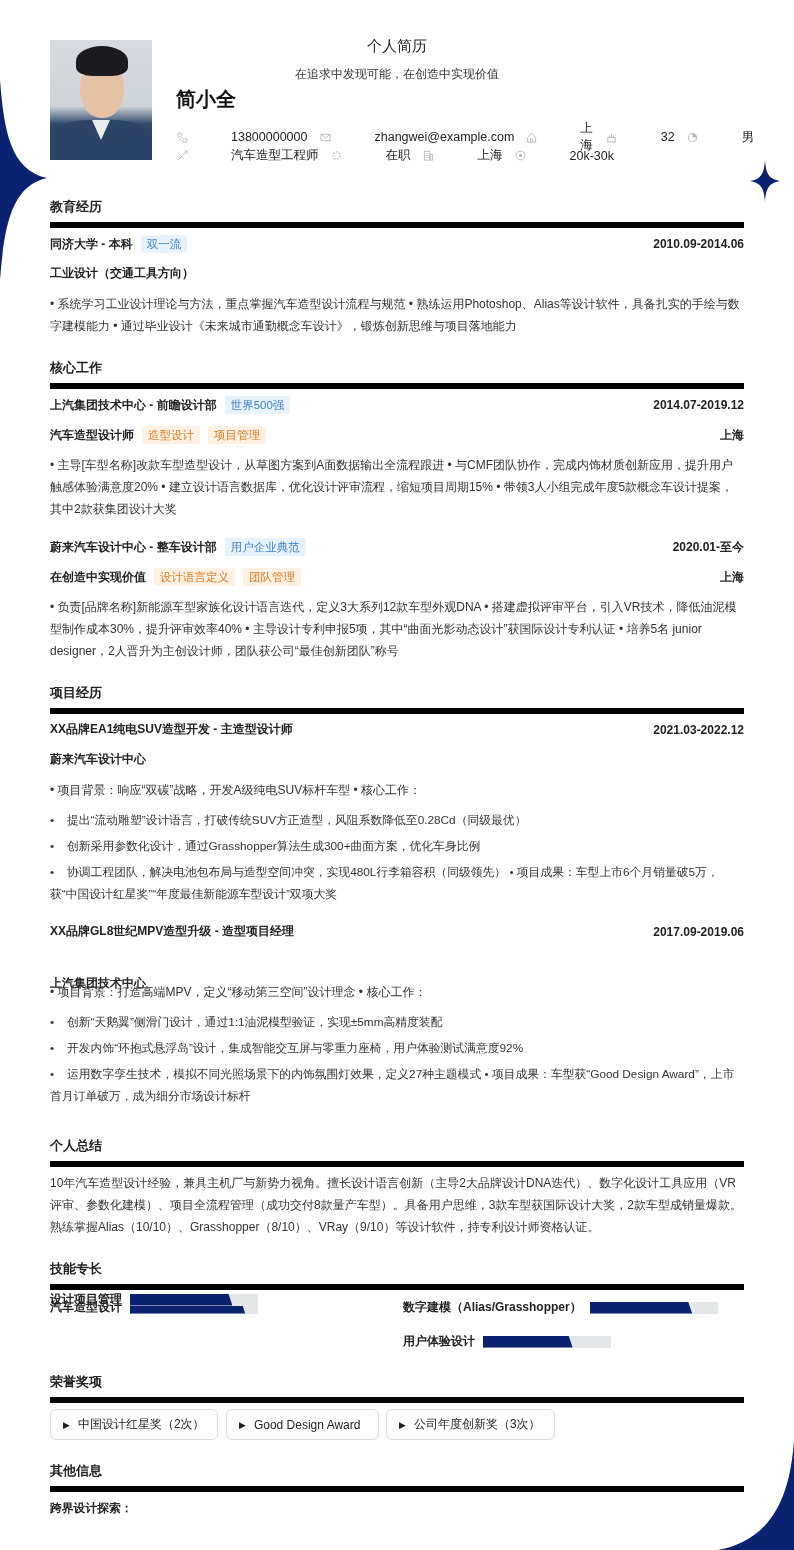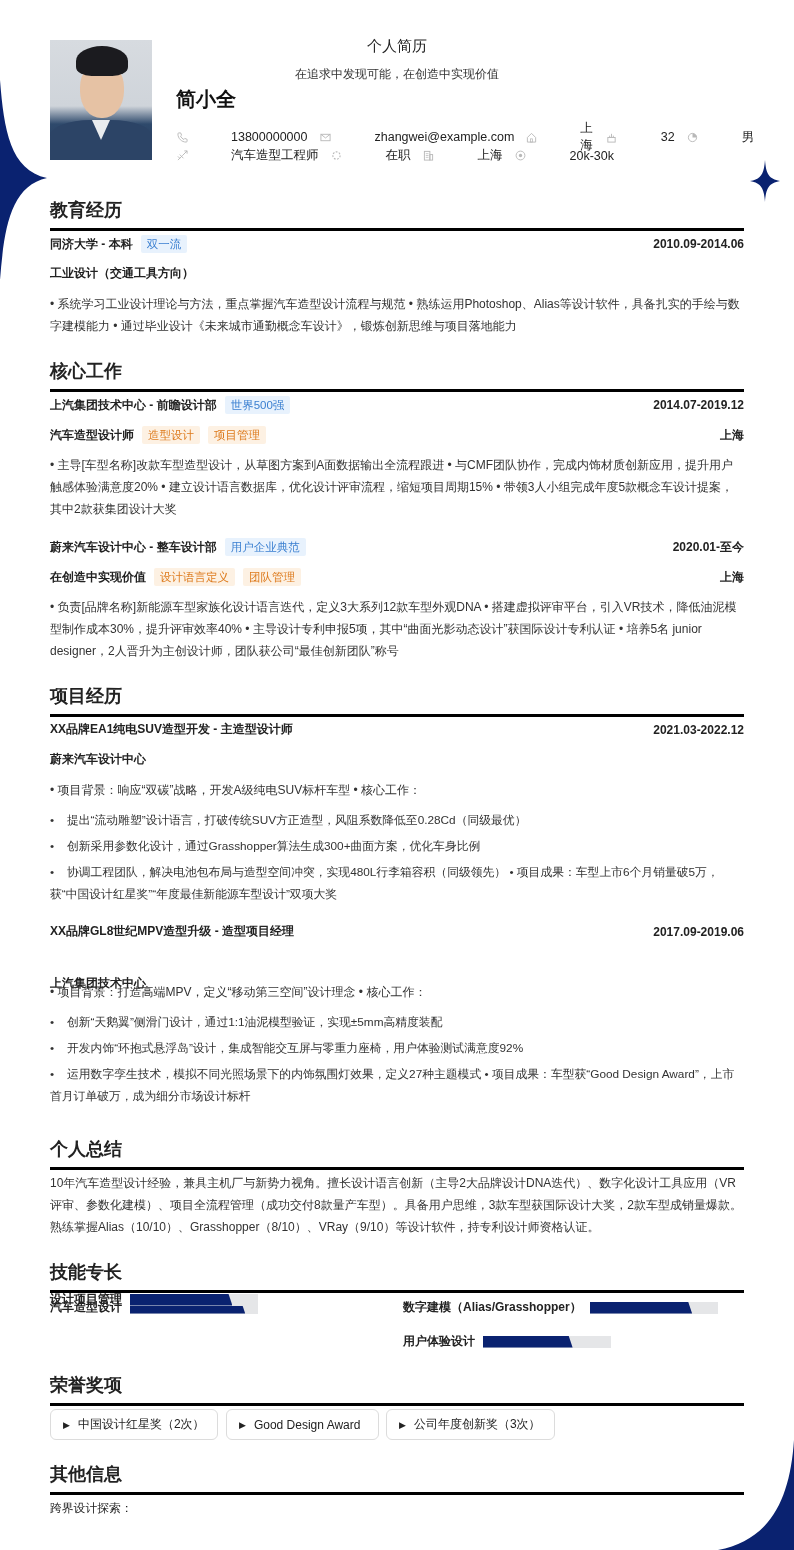--- a/index.html
+++ b/index.html
@@ -18,42 +18,42 @@
   .motto { position: absolute; left: 0; width: 694px; top: 66px; text-align: center; font-size: 12px; color: #333; }
   .name { position: absolute; left: 126px; top: 86px; font-size: 20px; font-weight: bold; color: #111; }
   .info-row { position: absolute; left: 126px; display: flex; align-items: center; font-size: 12.5px; color: #222; }
   .info-row.r1 { top: 120px; }
   .info-row.r2 { top: 147px; }
   .info-item { display: flex; align-items: center; margin-right: 12px; gap: 36px; }
   .ico { width: 12px; height: 12px; margin-right: 7px; color: #b8b8b8; display: inline-flex; align-items: center; justify-content: center; }
   .ico svg { width: 11px; height: 11px; }
 
   
-  .section-title { position: absolute; left: 0; width: 694px; font-size: 18px; font-weight: bold; color: #222; padding-bottom: 6px; border-bottom: 3px solid #000000; }
+  .section-title { position: absolute; left: 0; width: 694px; font-size: 13px; font-weight: bold; color: #222; padding-bottom: 6px; border-bottom: 6px solid #000000; }
   .row { position: absolute; left: 0; width: 694px; display: flex; justify-content: space-between; align-items: center; font-size: 12px; }
   .row .left { display: flex; align-items: center; font-weight: bold; color: #222; }
   .row .right { font-weight: bold; color: #222; }
   .tag { display: inline-block; margin-left: 8px; padding: 1px 6px; font-size: 11.5px; font-weight: normal; border-radius: 2px; line-height: 16px; }
   .tag.blue { background: #e8f2fd; color: #3a7fd0; }
   .tag.orange { background: #fdf1e3; color: #dd7a1c; }
   .para { position: absolute; left: 0; width: 694px; font-size: 12px; line-height: 22px; color: #333; }
   .bullet-line { position: absolute; left: 0; width: 694px; font-size: 11.8px; line-height: 22px; color: #333; }
   .bullet-line .dot { display: inline-block; width: 17px; }
 
   
   .skill { position: absolute; display: flex; align-items: center; font-size: 12px; font-weight: bold; color: #222; }
   .bar { position: relative; height: 12px; background: #e5e6e8; margin-left: 8px; width: 128px; }
   .bar .fill { position: absolute; left: 0; top: 0; height: 12px; background: #0a2270; clip-path: polygon(0 0, calc(100% - 4px) 0, 100% 100%, 0 100%); }
 
   
   .honor { position: absolute; top: 1409px; height: 31px; border: 1px solid #dcdcdc; border-radius: 6px; display: flex; align-items: center; padding-left: 12px; font-size: 12px; color: #222; }
   .honor .tri { font-size: 9px; margin-right: 8px; color: #222; }
 
   .other { position: absolute; left: 0; top: 1497px; width: 694px; display: flex; font-size: 11.8px; line-height: 22px; color: #333; }
-  .other .label { font-weight: normal; color: #222; white-space: nowrap; }
+  .other .label { font-weight: bold; color: #222; white-space: nowrap; }
   .other .text { padding-left: 6px; }
 </style>
 </head>
 <body>
 
 <svg class="deco" style="left:0;top:80px;" width="60" height="200" viewBox="0 0 60 200">
   <path d="M0 0 C 4 50, 10 90, 47 98 C 10 106, 4 150, 0 200 Z" fill="#0a2270"></path>
 </svg>
 <svg class="deco" style="left:750px;top:160px;" width="30" height="42" viewBox="0 0 30 42">
   <path d="M15 0 C 16 14, 19 19, 30 21 C 19 23, 16 28, 15 42 C 14 28, 11 23, 0 21 C 11 19, 14 14, 15 0 Z" fill="#0a2270"></path>

